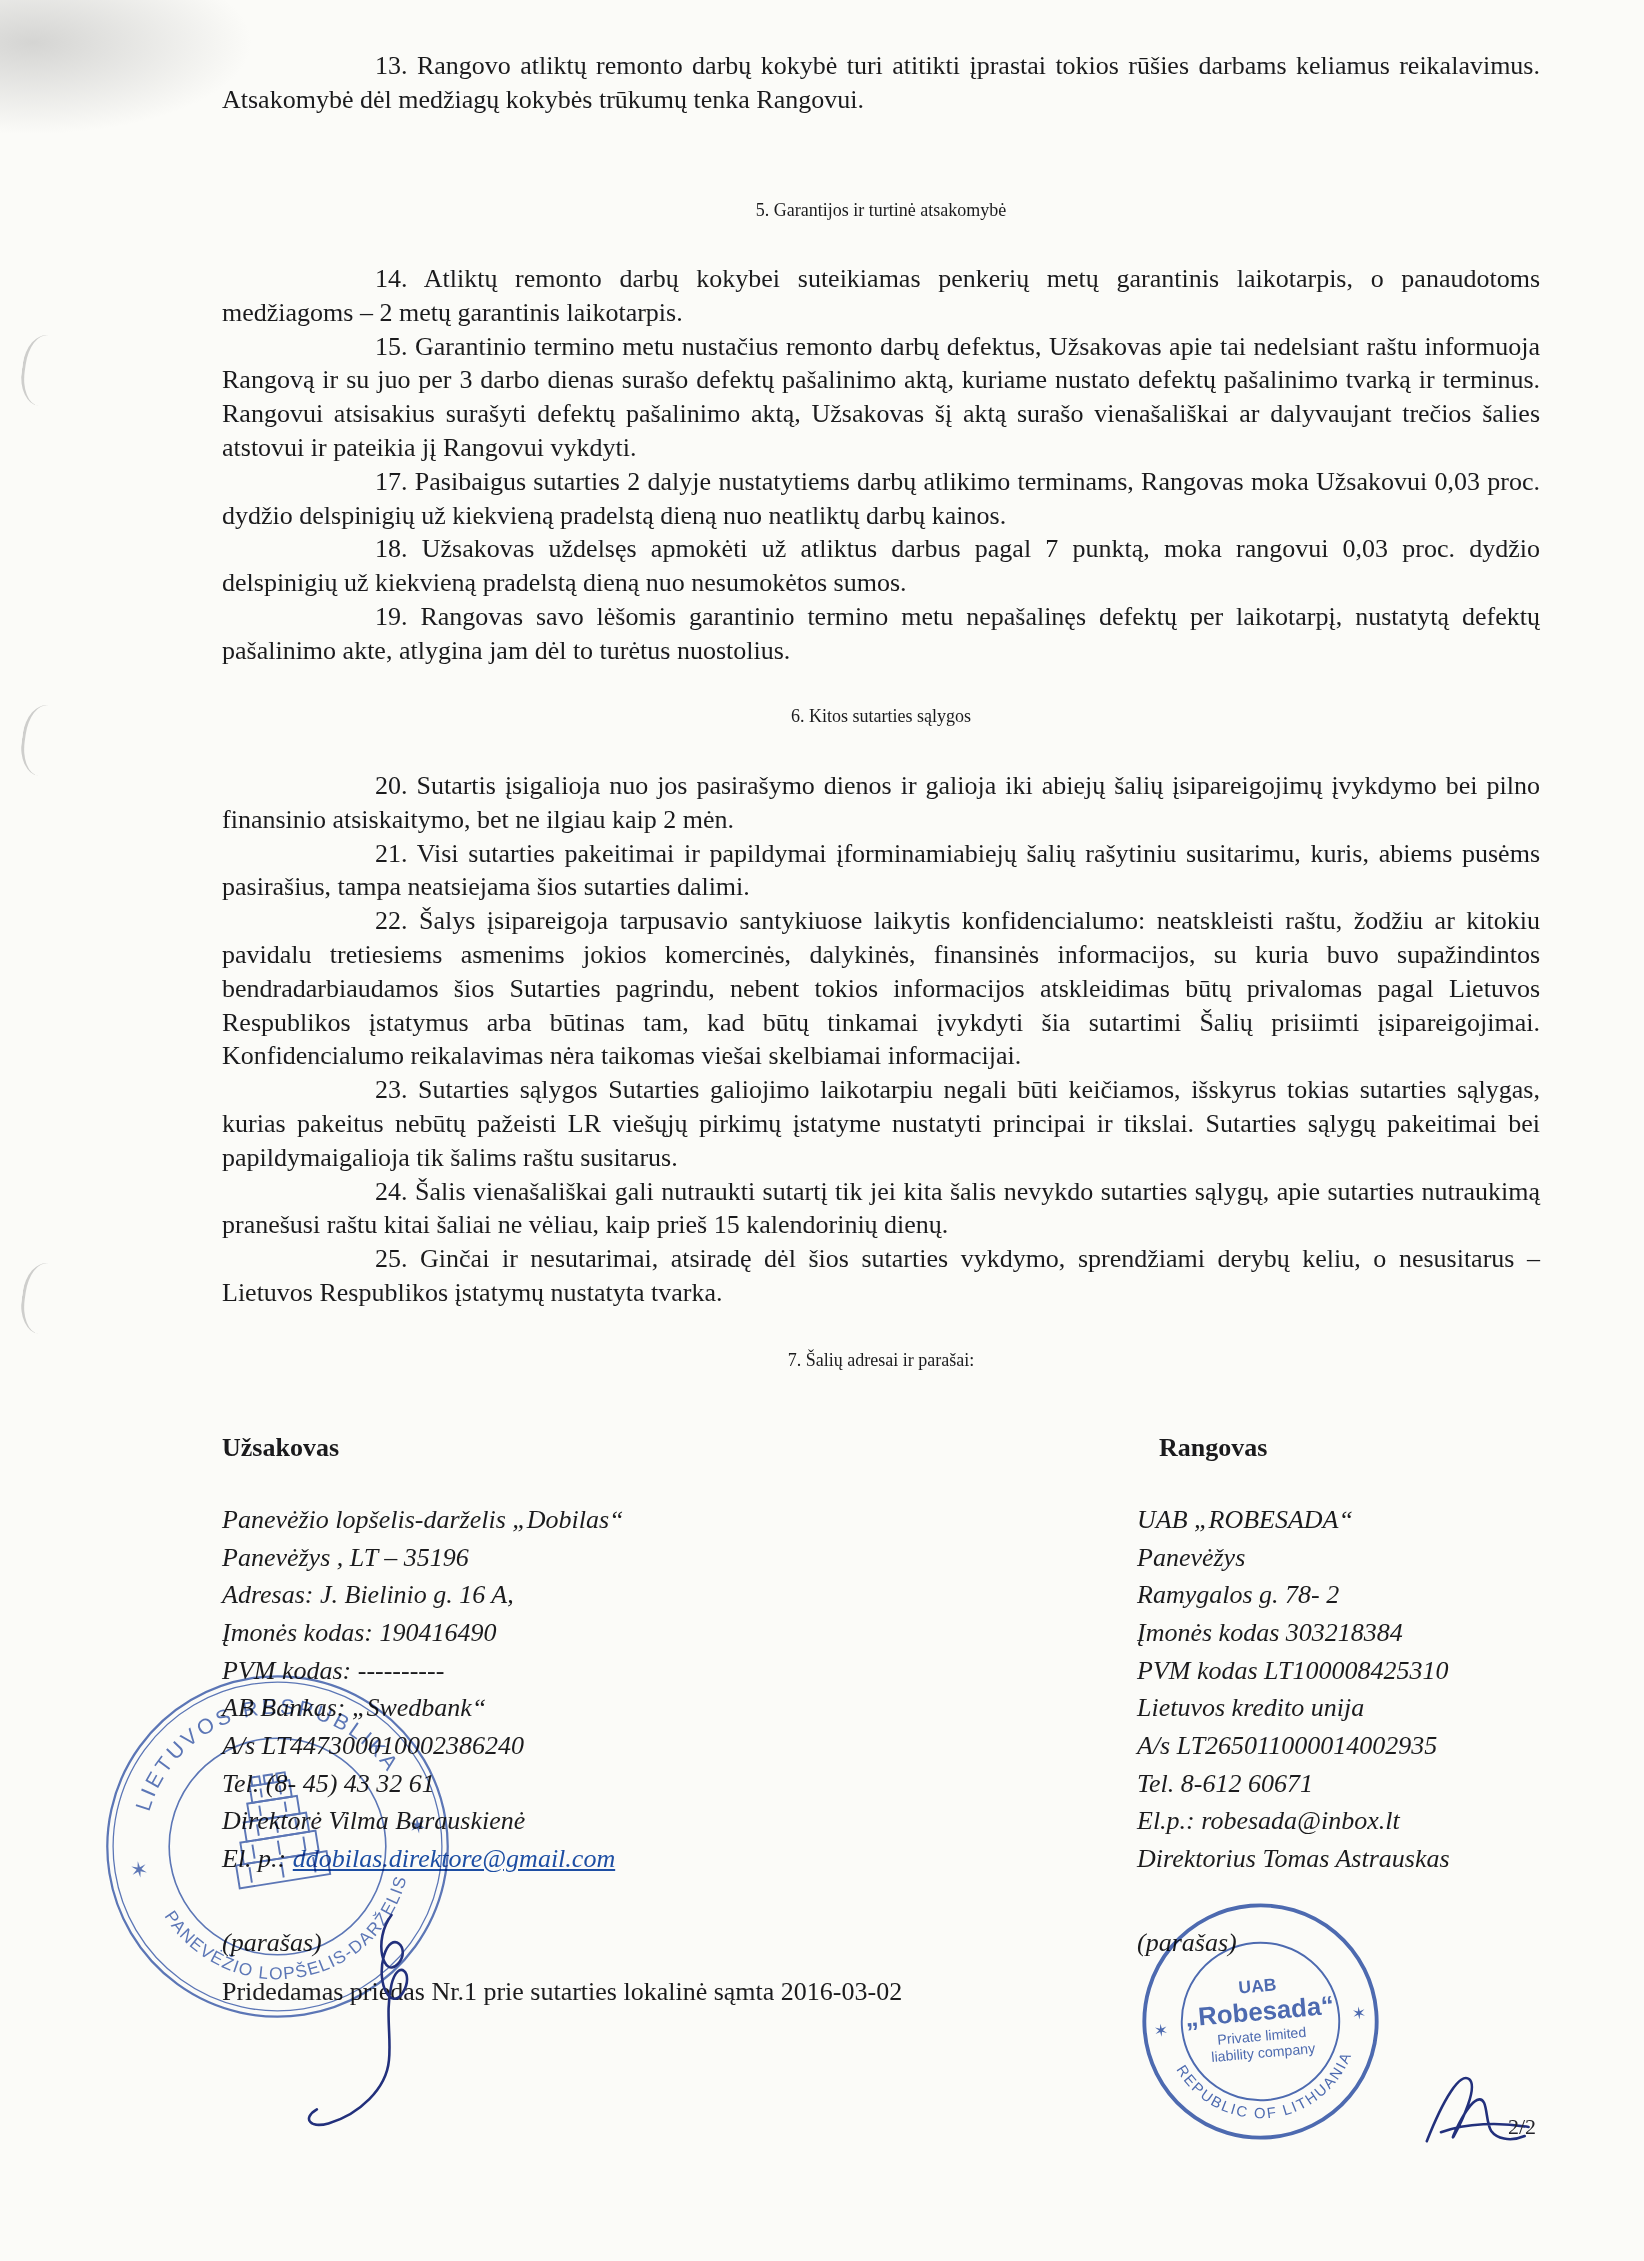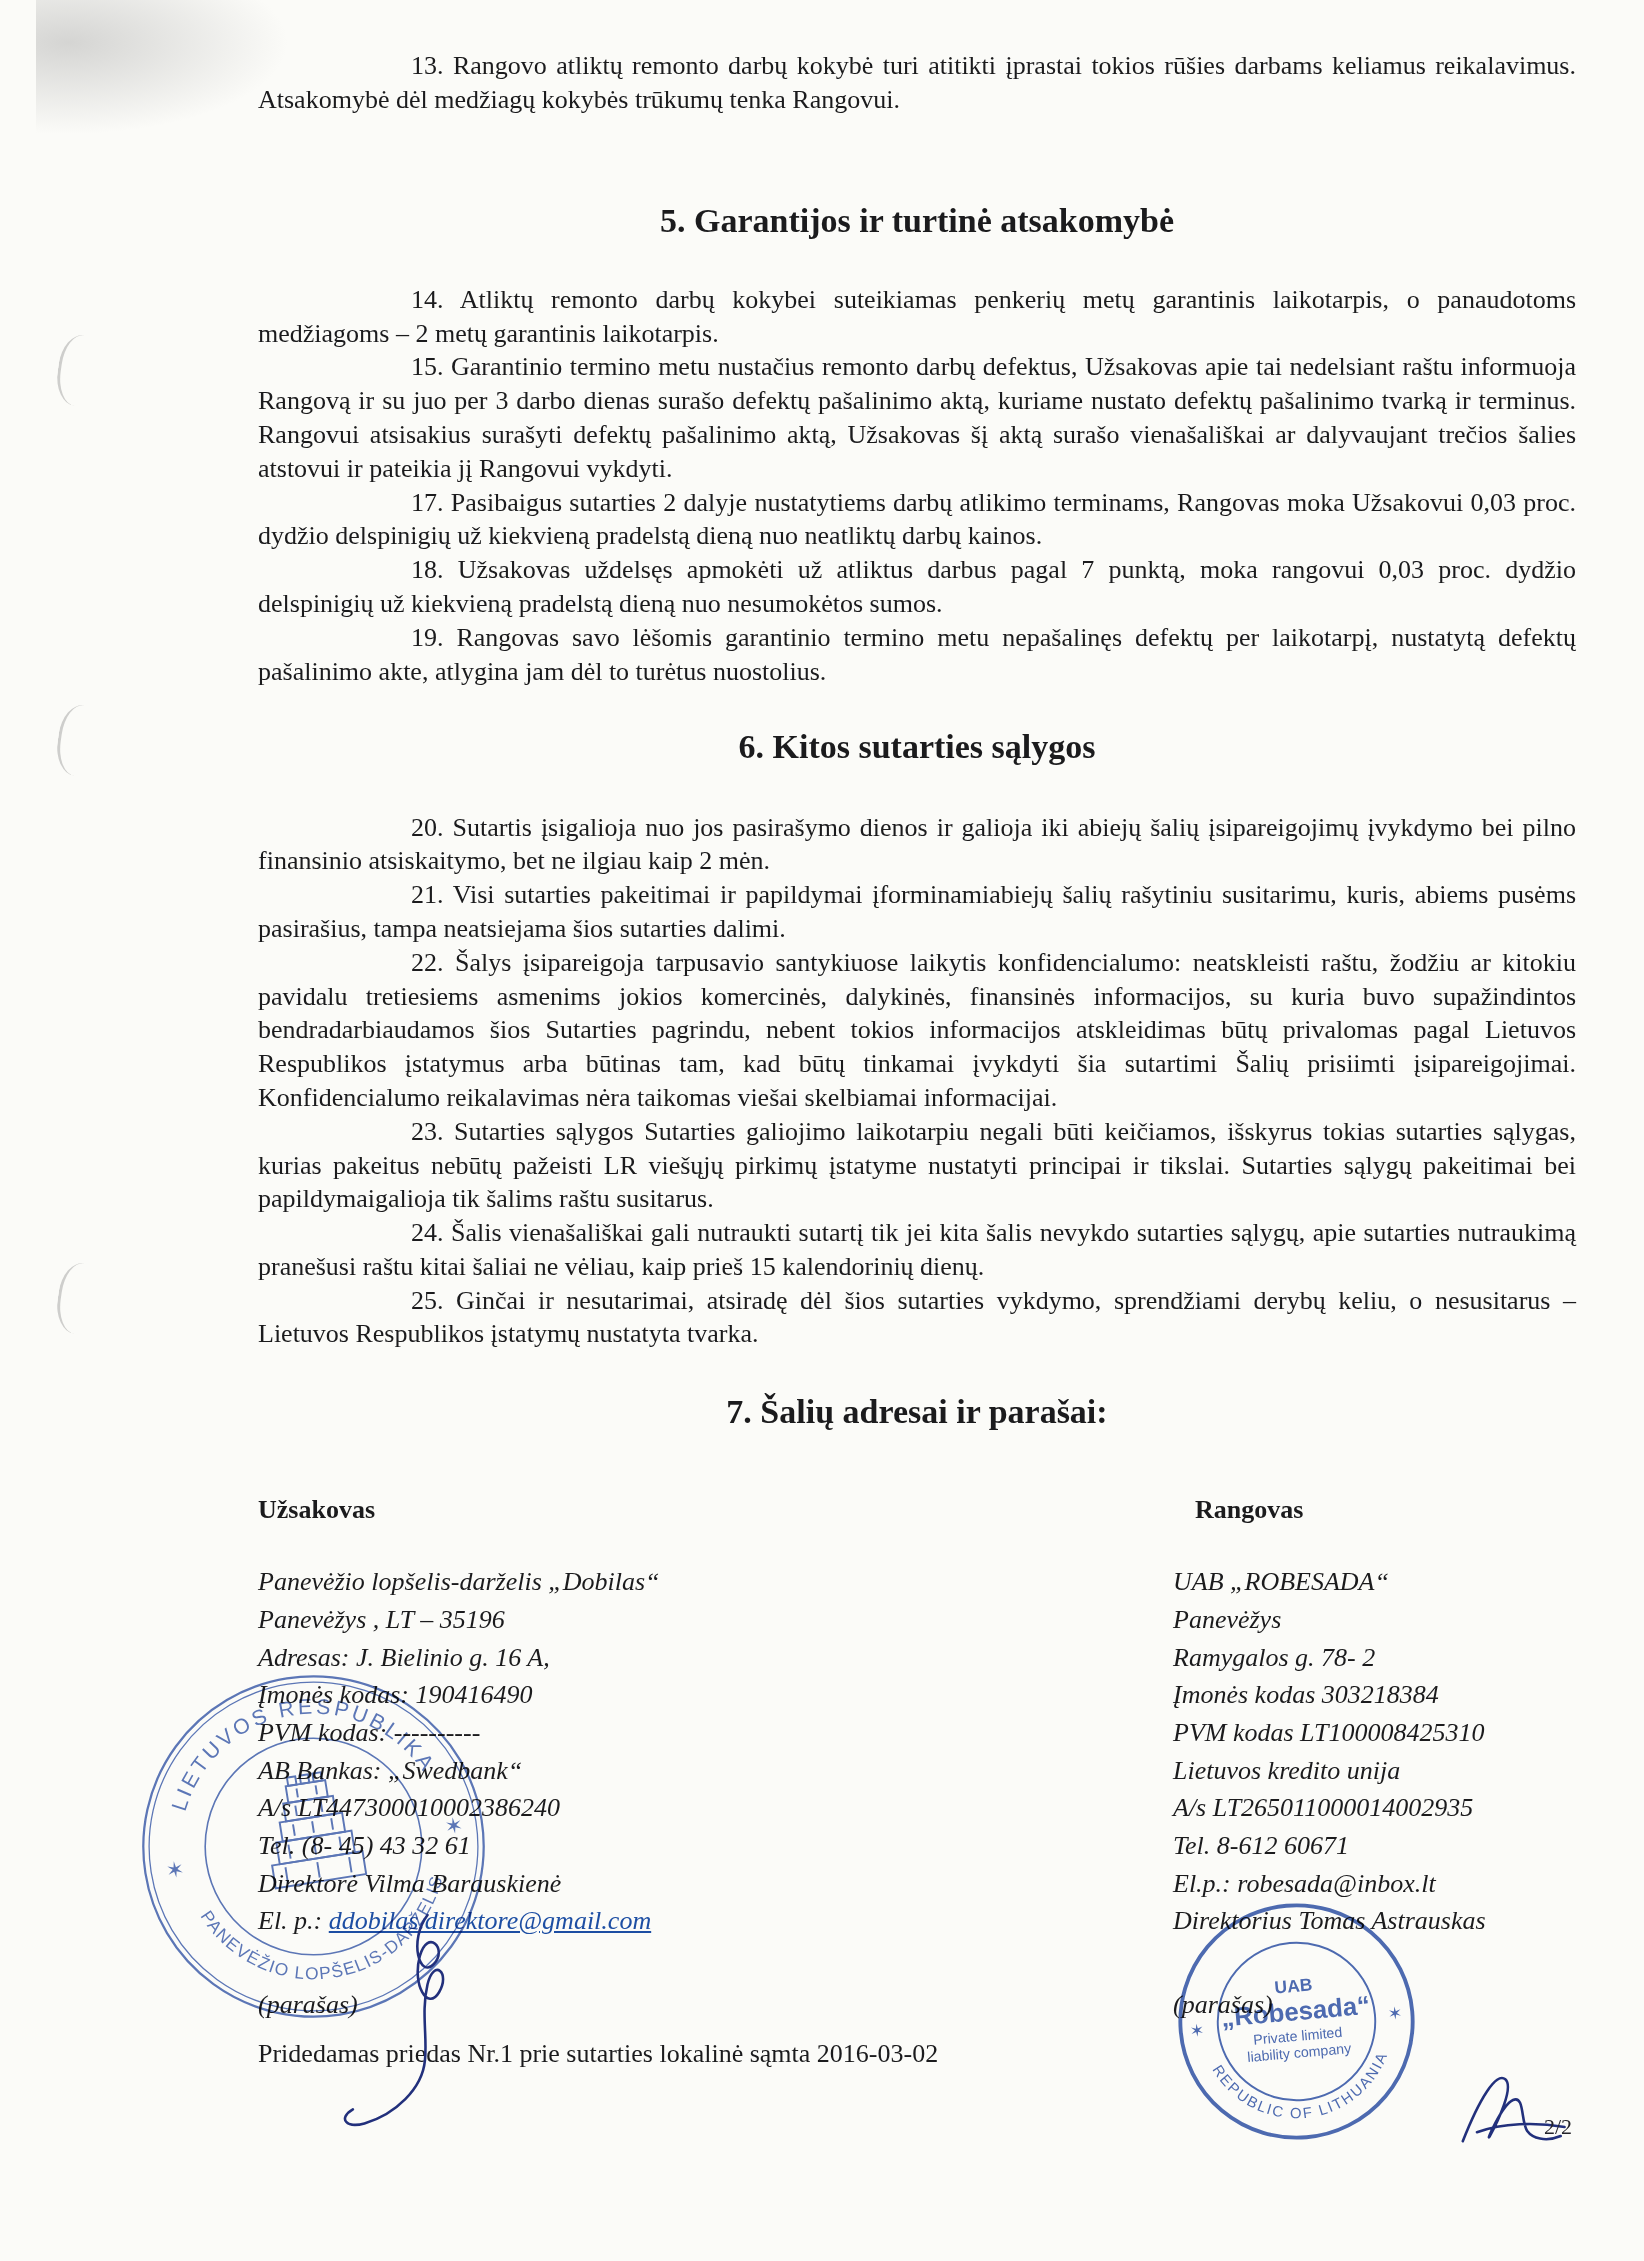--- a/index.html
+++ b/index.html
@@ -2,21 +2,21 @@
 <html style="font-size:10.3px"><head>
 <meta charset="utf-8">
 <style>
   html,body{margin:0;padding:0;}
   body{
     width:1644px;height:2261px;position:relative;
     background:#fbfbf8;
     font-family:"Liberation Serif", serif;
     color:#1b1b1d;
   }
-  .page{position:absolute;inset:0;margin-left:36px;}
+  .page{position:absolute;inset:0;}
   
   .scan-corner{
     position:absolute;left:0;top:0;width:271px;height:142px;
     background:radial-gradient(ellipse at 12% 30%, rgba(150,150,150,.38), rgba(150,150,150,0) 65%);
     pointer-events:none;
   }
   .scan-arc{
     position:absolute;left:22px;width:39px;height:71px;
     border-left:3.2px solid rgba(150,150,150,.45);
     border-radius:50%/45%;
@@ -24,21 +24,21 @@
   }
   .scan-arc.a1{top:335px;}
   .scan-arc.a2{top:705px;}
   .scan-arc.a3{top:1263px;}
   
   .content{
     position:absolute;left:222px;top:49px;width:1318px;
     font-size:26px;line-height:1.30;text-align:justify;
   }
   .para{margin:0;text-indent:153px;}
-  .heading{text-align:center;font-weight:bold;text-indent:0;margin:0;font-size:34px;}
+  .heading{text-align:center;font-weight:normal;text-indent:0;margin:0;font-size:18px;}
   .h5{margin:82px 0 40px;}
   .h6{margin:37px 0 41px;}
   .h7{margin:39px 0 0;}
   
   .parties{display:flex;margin-top:59px;text-align:left;gap:40px;}
   .party-left{width:875px;flex:none;}
   .party-right{flex:1;}
   .party-title{font-weight:bold;margin-bottom:36px;}
   .party-right .party-title{margin-left:22px;}
   .addr{font-style:italic;line-height:1.45;}

